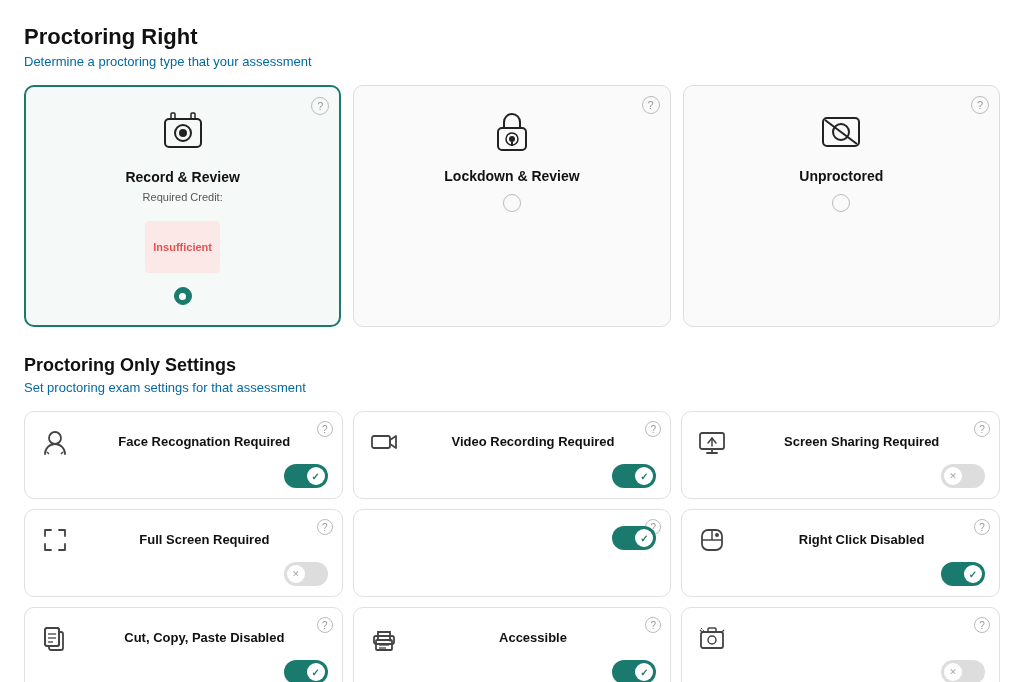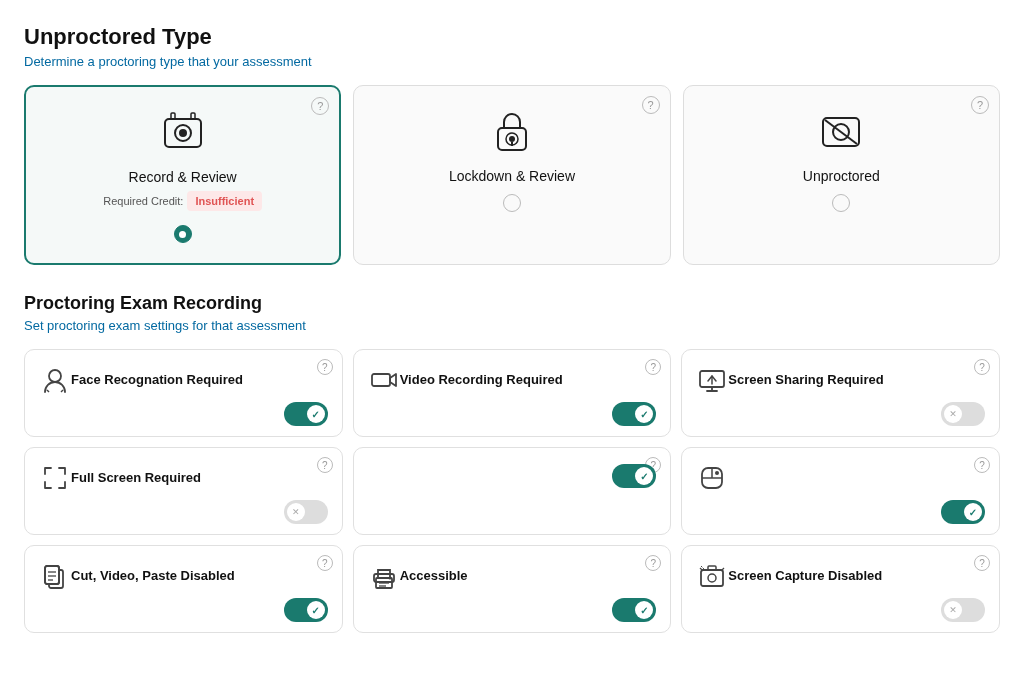--- a/index.html
+++ b/index.html
@@ -61,39 +61,40 @@
     .type-card .card-icon {
       width: 52px;
       height: 52px;
       display: flex;
       align-items: center;
       justify-content: center;
       margin-bottom: 10px;
     }
     .type-card .card-label {
       font-size: 14px;
-      font-weight: 400;
+      font-weight: 700;
       text-align: center;
       margin-bottom: 6px;
       color: #111;
     }
     .type-card .credit-row {
       display: flex;
       align-items: center;
-      gap: 4px;
+      gap: 18px;
       font-size: 11px;
       color: #555;
       margin-bottom: 10px;
+      flex-direction: column;
     }
     .insufficient-badge {
       background: #fde8e8;
       color: #e05454;
       font-weight: 700;
       font-size: 11px;
-      padding: 4px 8px;
+      padding: 20px 8px;
       border-radius: 4px;
     }
     .radio-dot {
       width: 18px;
       height: 18px;
       border-radius: 50%;
       border: 1.5px solid #bbb;
       display: flex;
       align-items: center;
       justify-content: center;
@@ -143,21 +144,23 @@
       color: #999;
       font-size: 10px;
       display: flex;
       align-items: center;
       justify-content: center;
       cursor: pointer;
     }
     .setting-card .setting-inner {
       display: flex;
       align-items: center;
+      gap: 10px;
       flex: 1;
+      text-align: center;
     }
     .setting-card .setting-icon {
       width: 32px;
       height: 32px;
       flex-shrink: 0;
       display: flex;
       align-items: center;
       justify-content: center;
       color: #444;
     }
@@ -213,21 +216,21 @@
       justify-content: flex-end;
       margin-top: 4px;
     }
     svg {
       overflow: visible;
     }
   </style>
 </head>
 <body>
 
-<h1>Unproctored Type</h1>
+<h1>Proctoring Right</h1>
 <p class="subtitle">Determine a proctoring type that your assessment</p>
 
 <div class="proctoring-types">
 
   <div class="type-card selected">
     <div class="help-icon">?</div>
     <div class="card-icon">
       <svg width="52" height="52" viewBox="0 0 52 52" fill="none" xmlns="http://www.w3.org/2000/svg">
         <rect x="8" y="12" width="36" height="28" rx="4" stroke="#222" stroke-width="2" fill="none"></rect>
         <circle cx="26" cy="26" r="8" stroke="#222" stroke-width="2" fill="none"></circle>
@@ -267,21 +270,21 @@
         <line x1="10" y1="14" x2="42" y2="38" stroke="#222" stroke-width="2"></line>
         <circle cx="26" cy="26" r="8" stroke="#222" stroke-width="2" fill="none"></circle>
       </svg>
     </div>
     <div class="card-label">Unproctored</div>
     <div class="radio-dot"></div>
   </div>
 
 </div>
 
-<h2>Proctoring Exam Recording</h2>
+<h2>Proctoring Only Settings</h2>
 <p class="subtitle">Set proctoring exam settings for that assessment</p>
 
 <div class="settings-grid">
 
   <div class="setting-card">
     <div class="help-icon">?</div>
     <div class="setting-inner">
       <div class="setting-icon">
         <svg width="28" height="28" viewBox="0 0 28 28" fill="none">
           <circle cx="14" cy="10" r="6" stroke="#444" stroke-width="1.8" fill="none"></circle>
@@ -371,20 +374,21 @@
     <div class="help-icon">?</div>
     <div class="setting-inner">
       <div class="setting-icon">
         <svg width="28" height="28" viewBox="0 0 28 28" fill="none">
           <path d="M10 4h8a6 6 0 016 6v8a6 6 0 01-6 6h-8a6 6 0 01-6-6v-8a6 6 0 016-6z" stroke="#444" stroke-width="1.8" fill="none"></path>
           <line x1="14" y1="4" x2="14" y2="14" stroke="#444" stroke-width="1.5"></line>
           <line x1="4" y1="14" x2="24" y2="14" stroke="#444" stroke-width="1.5"></line>
           <circle cx="19" cy="9" r="2" fill="#444"></circle>
         </svg>
       </div>
+      <div class="setting-text">Right Click Disabled</div>
     </div>
     <div class="setting-bottom">
       <div class="toggle on">
         <div class="knob"></div>
       </div>
     </div>
   </div>
 
   <div class="setting-card">
     <div class="help-icon">?</div>
@@ -392,21 +396,21 @@
       <div class="setting-icon">
         <svg width="28" height="28" viewBox="0 0 28 28" fill="none">
           <rect x="8" y="8" width="14" height="18" rx="2" stroke="#444" stroke-width="1.8" fill="none"></rect>
           <rect x="4" y="4" width="14" height="18" rx="2" stroke="#444" stroke-width="1.8" fill="white"></rect>
           <rect x="4" y="4" width="14" height="18" rx="2" stroke="#444" stroke-width="1.8" fill="none"></rect>
           <line x1="7" y1="10" x2="15" y2="10" stroke="#444" stroke-width="1.3"></line>
           <line x1="7" y1="14" x2="15" y2="14" stroke="#444" stroke-width="1.3"></line>
           <line x1="7" y1="18" x2="12" y2="18" stroke="#444" stroke-width="1.3"></line>
         </svg>
       </div>
-      <div class="setting-text">Cut, Video, Paste Disabled</div>
+      <div class="setting-text">Cut, Copy, Paste Disabled</div>
     </div>
     <div class="setting-bottom">
       <div class="toggle on">
         <div class="knob"></div>
       </div>
     </div>
   </div>
 
   <div class="setting-card">
     <div class="help-icon">?</div>
@@ -436,21 +440,20 @@
       <div class="setting-icon">
         <svg width="28" height="28" viewBox="0 0 28 28" fill="none">
           <rect x="3" y="8" width="22" height="16" rx="2" stroke="#444" stroke-width="1.8" fill="none"></rect>
           <circle cx="14" cy="16" r="4" stroke="#444" stroke-width="1.5" fill="none"></circle>
           <rect x="10" y="4" width="8" height="4" rx="1" stroke="#444" stroke-width="1.5" fill="none"></rect>
           <line x1="2" y1="6" x2="5" y2="9" stroke="#444" stroke-width="1.3"></line>
           <line x1="26" y1="6" x2="23" y2="9" stroke="#444" stroke-width="1.3"></line>
           <line x1="3" y1="4" x2="6" y2="7" stroke="#444" stroke-width="1" stroke-dasharray="2 1"></line>
         </svg>
       </div>
-      <div class="setting-text">Screen Capture Disabled</div>
     </div>
     <div class="setting-bottom">
       <div class="toggle off">
         <div class="knob"></div>
       </div>
     </div>
   </div>
 
 </div>
 

